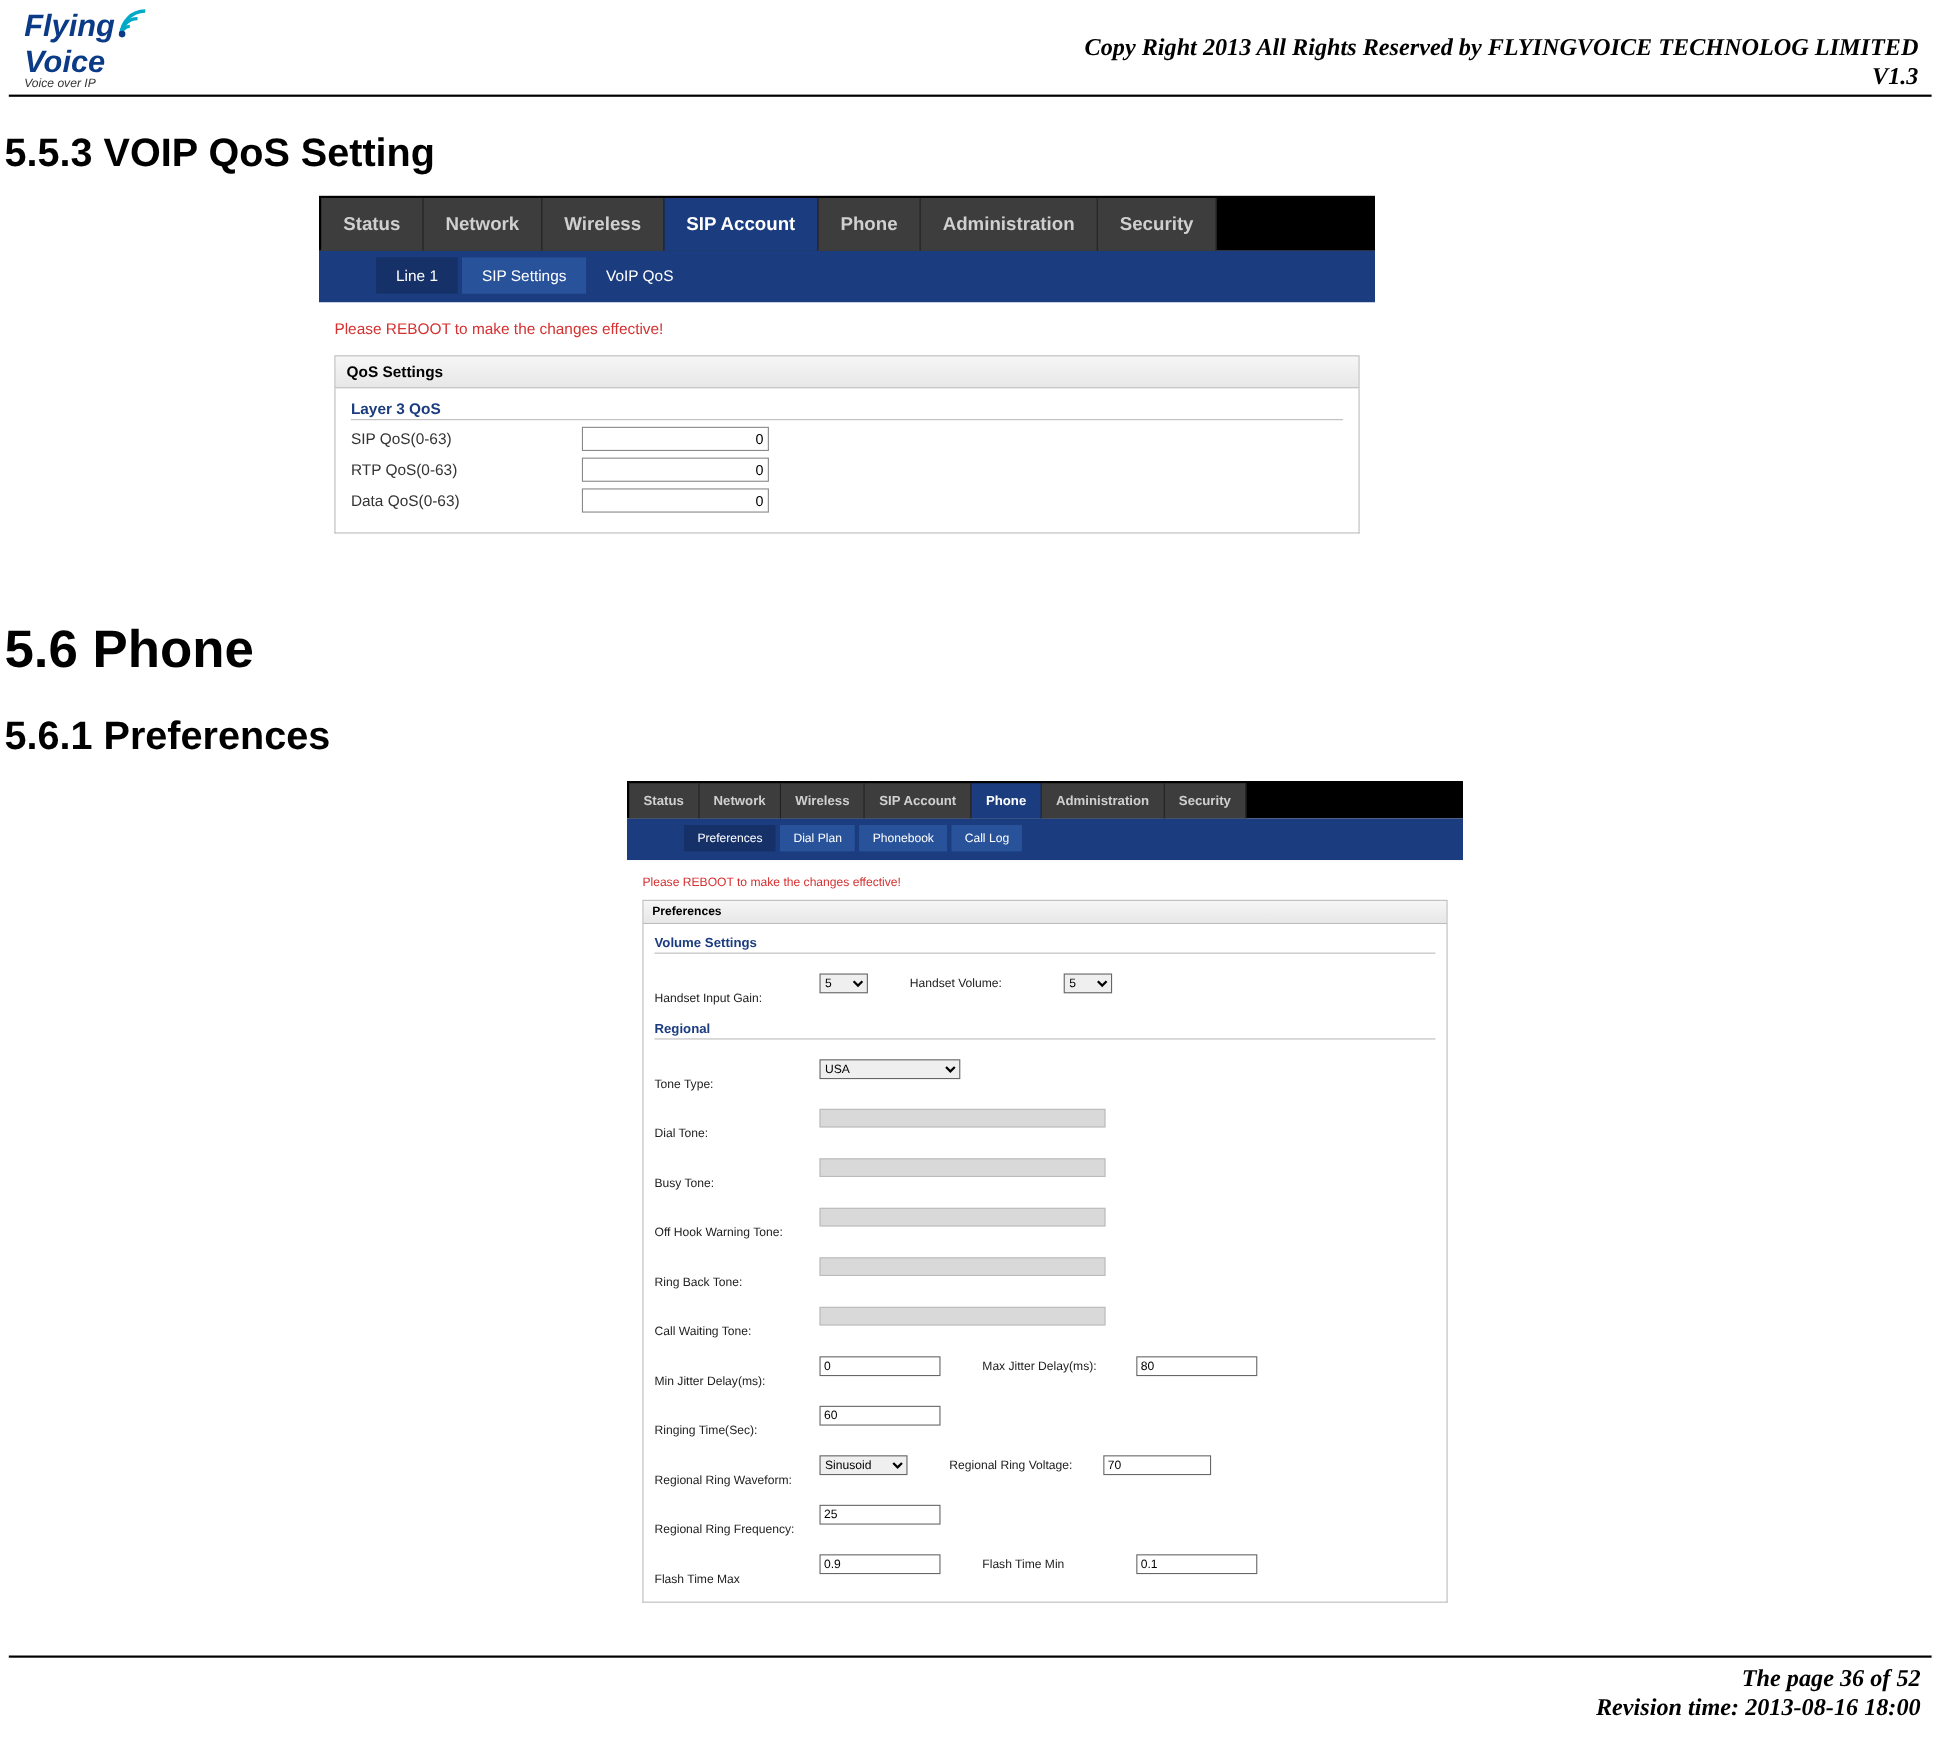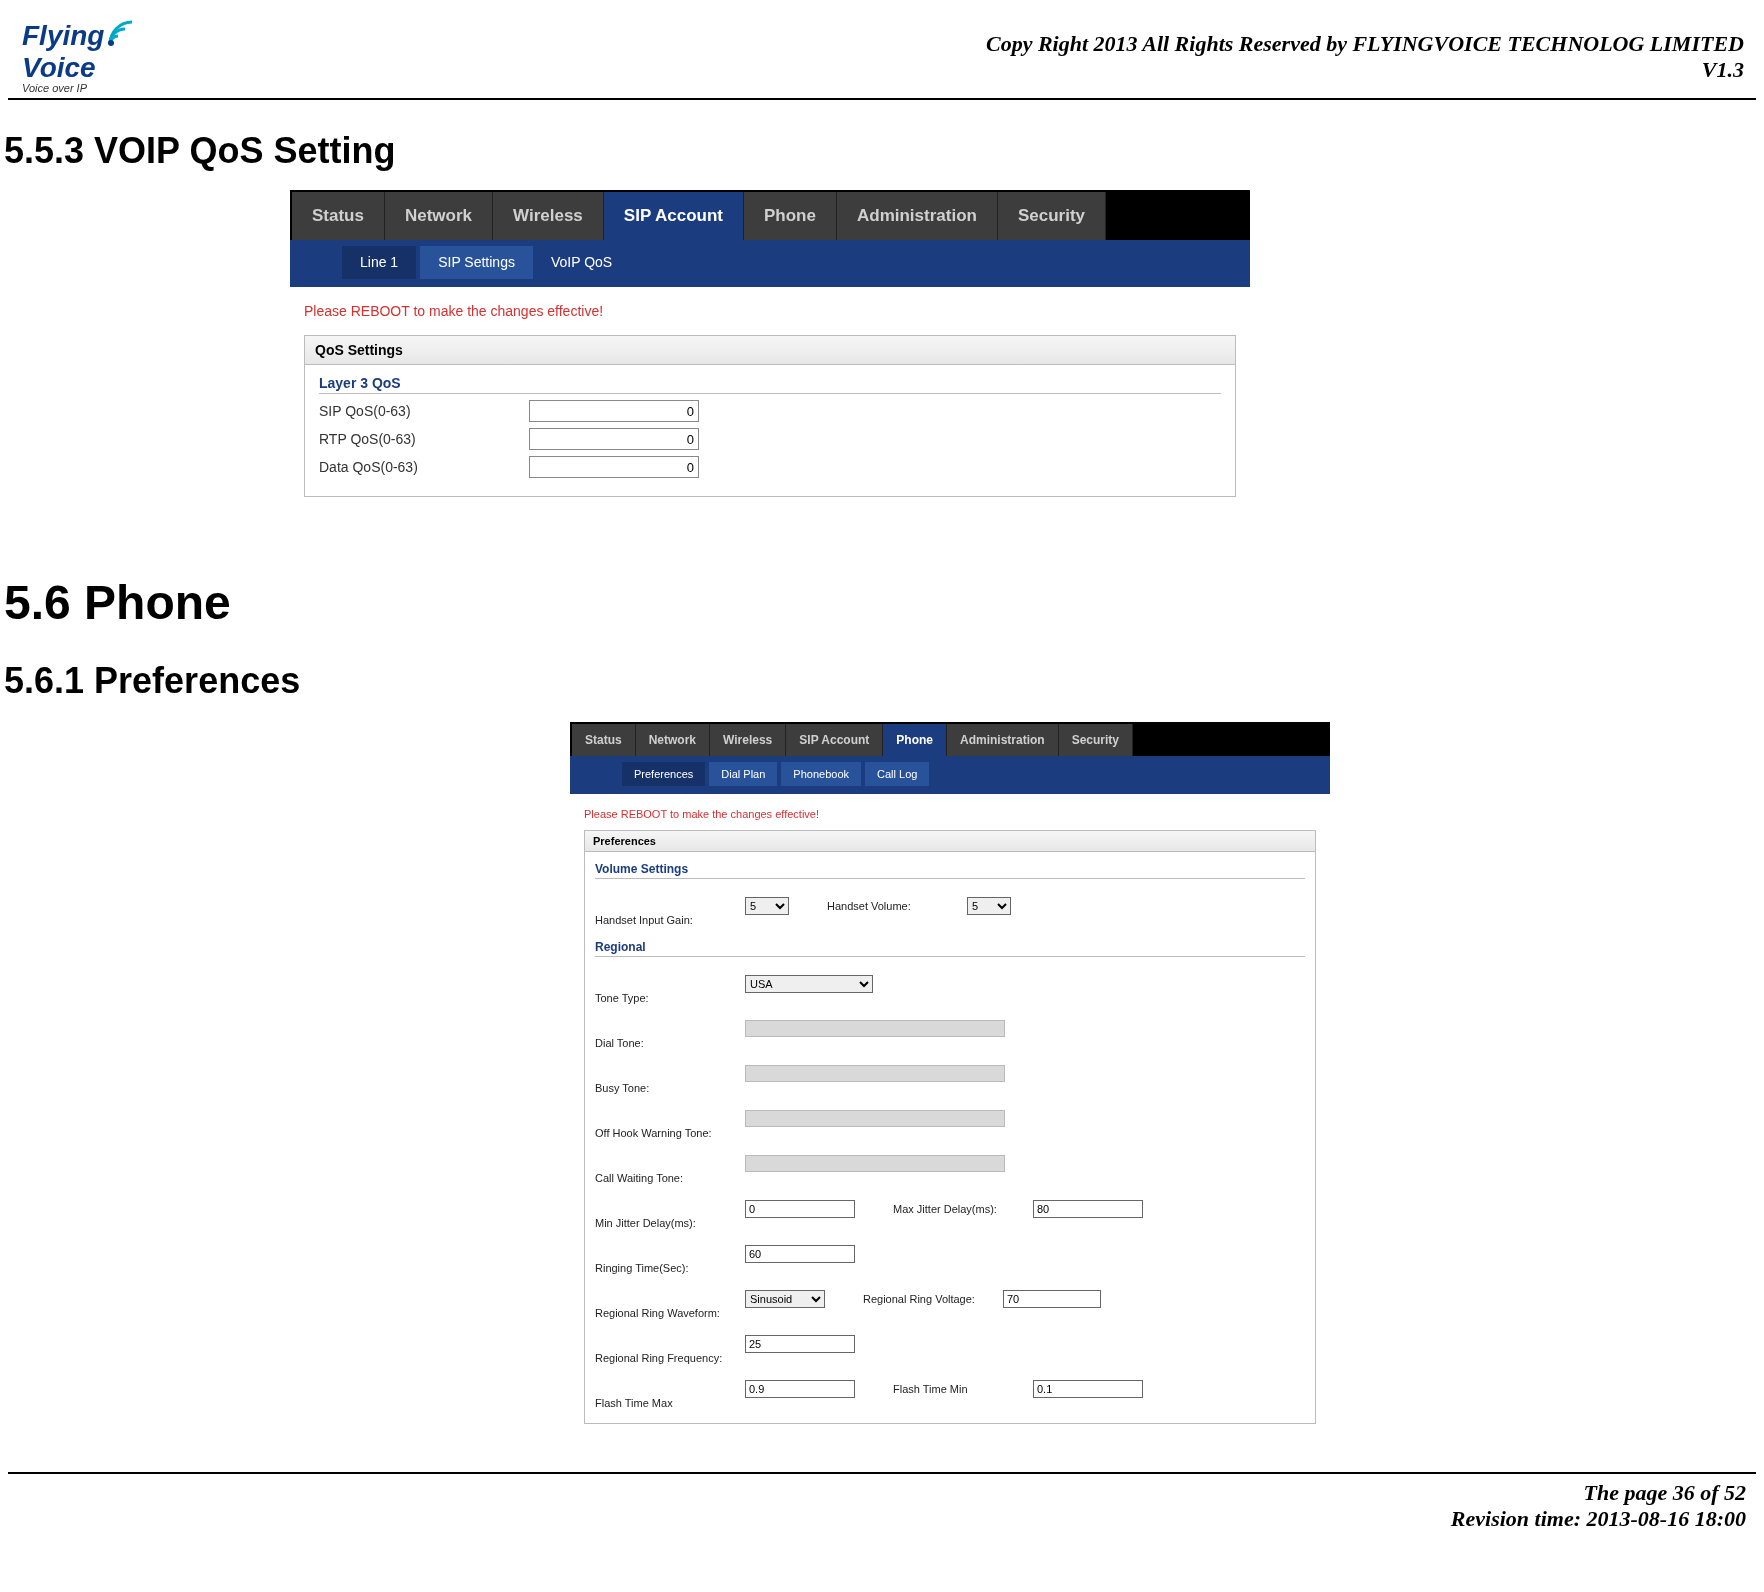--- a/index.html
+++ b/index.html
@@ -6,22 +6,22 @@
   body {
     font-family: Arial, sans-serif;
     background: #fff;
     width: 1764px;
     padding: 0;
     position: relative;
   }
   .page-header {
     display: flex;
     justify-content: space-between;
-    align-items: center;
-    padding: 20px 12px 4px 14px;
+    align-items: flex-end;
+    padding: 8px 12px 4px 14px;
     border-bottom: 2px solid #000;
     margin: 0 8px 10px 8px;
   }
   .logo-block {
     display: flex;
     flex-direction: column;
     line-height: 1;
   }
   .logo-flying { font: italic bold 28px "Arial"; color: #0b3b87; }
   .logo-voice  { font: italic bold 28px "Arial"; color: #0b3b87; }
@@ -200,20 +200,24 @@
       </div>
       <div class="pref-row">
         <div class="pref-lbl">Busy Tone:</div>
         <div class="pref-ro" style="width:260px"></div>
       </div>
       <div class="pref-row">
         <div class="pref-lbl">Off Hook Warning Tone:</div>
         <div class="pref-ro" style="width:260px"></div>
       </div>
       <div class="pref-row">
+        <div class="pref-lbl">Ring Back Tone:</div>
+        <div class="pref-ro" style="width:260px"></div>
+      </div>
+      <div class="pref-row">
         <div class="pref-lbl">Call Waiting Tone:</div>
         <div class="pref-ro" style="width:260px"></div>
       </div>
       <div class="pref-row">
         <div class="pref-lbl">Min Jitter Delay(ms):</div>
         <input class="pref-inp" style="width: 110px;" value="0">
         <div class="pref-lbl2">Max Jitter Delay(ms):</div>
         <input class="pref-inp" style="width: 110px;" value="80">
       </div>
       <div class="pref-row">

